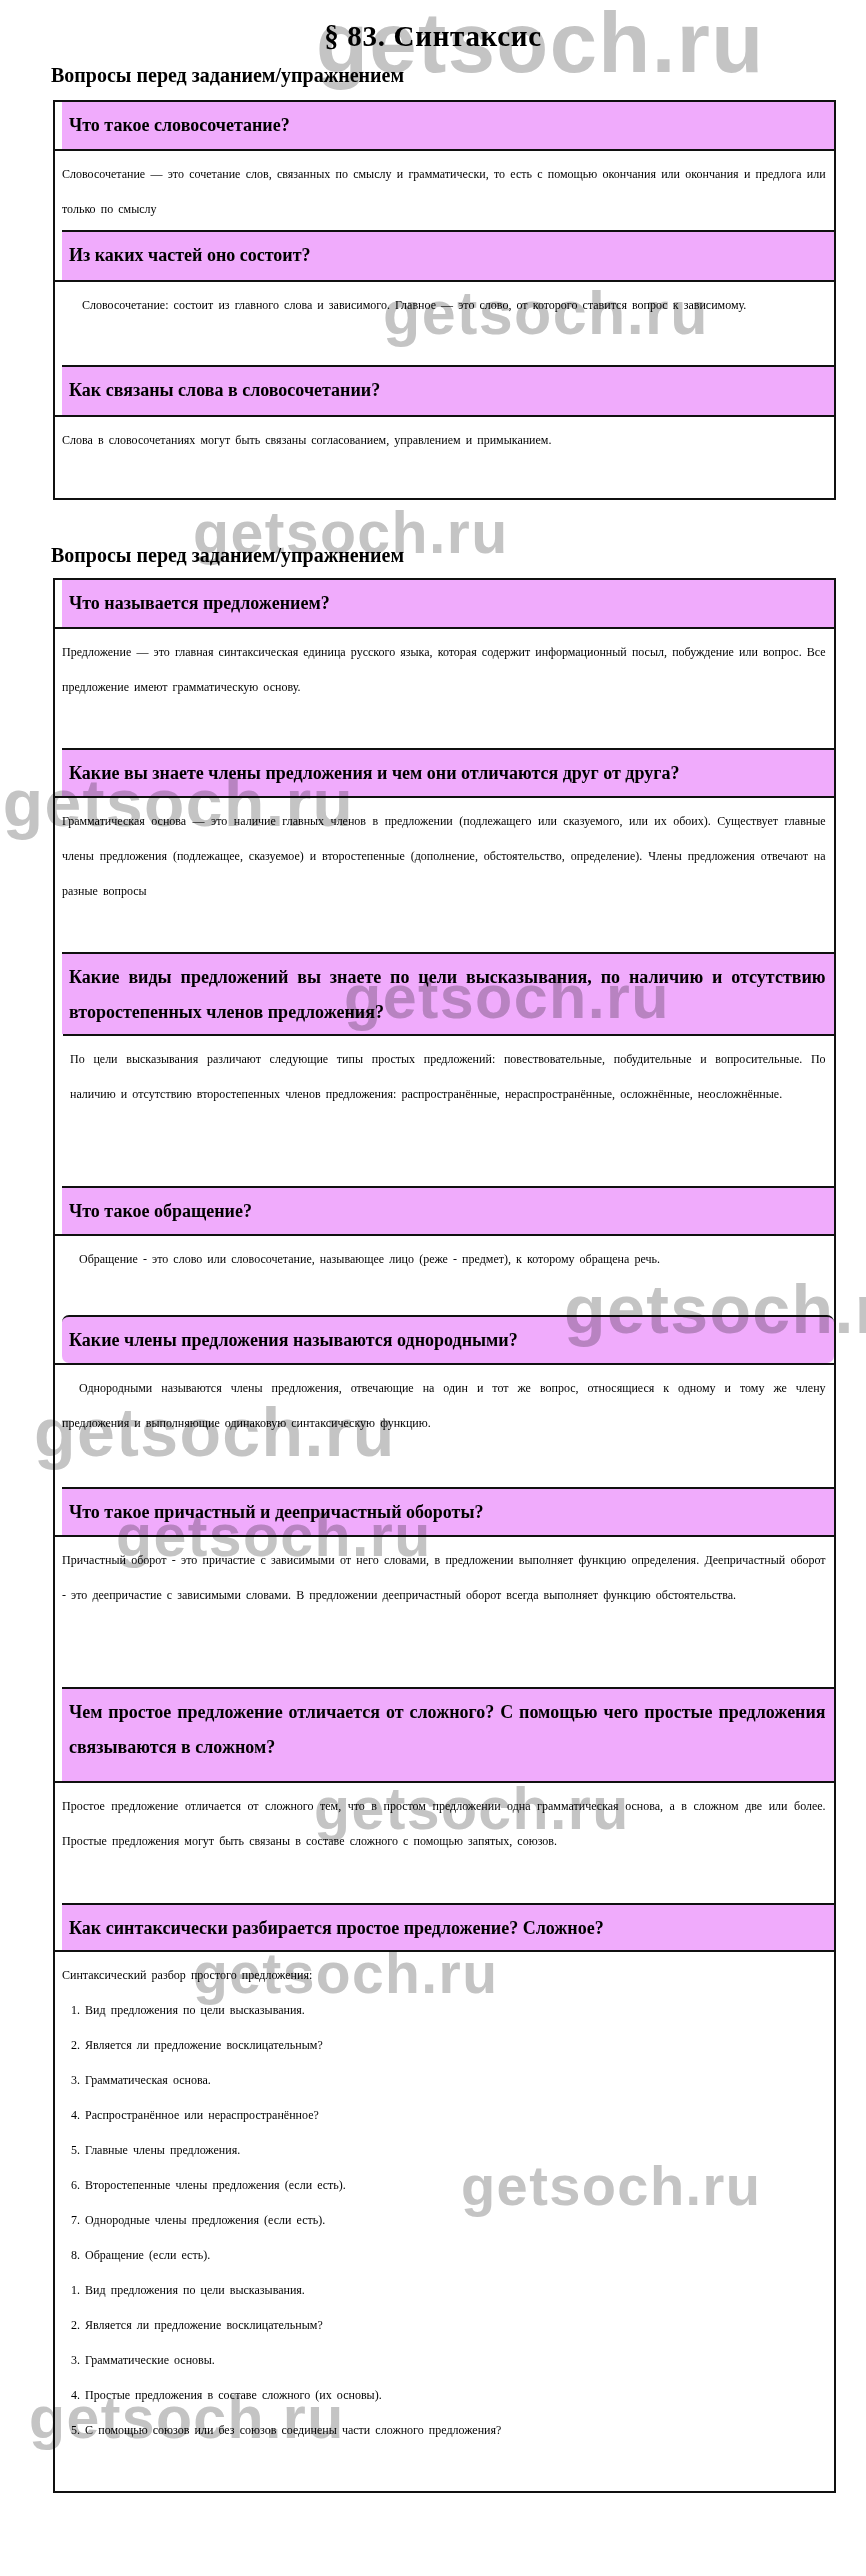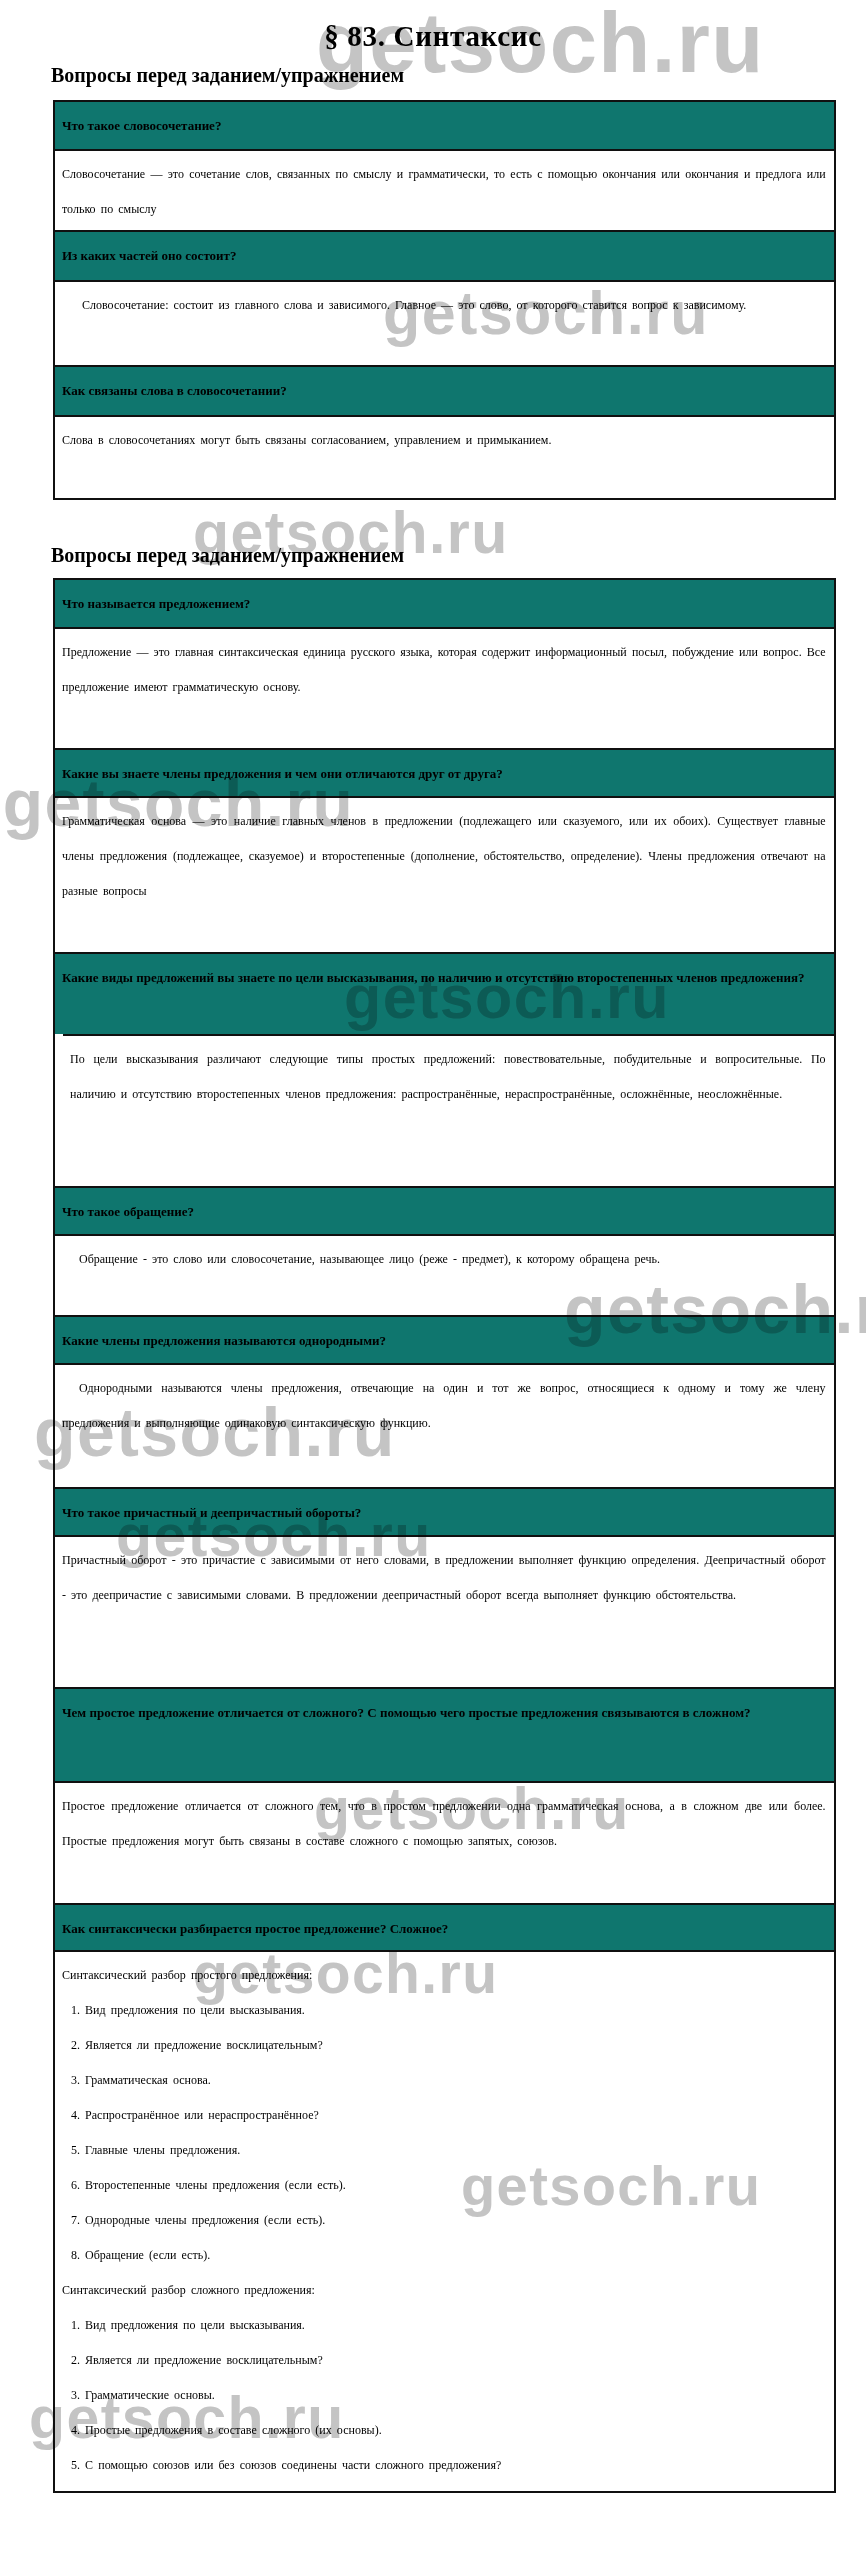--- a/index.html
+++ b/index.html
@@ -28,22 +28,23 @@
   }
   #t1 { top:100px; }
   #t2 { top:578px; }
   .row {
     box-sizing:border-box; overflow:hidden;
     padding:5.6px 8.4px 0 7px;
     line-height:35px; font-size:12px;
   }
   .row + .row { border-top:2.8px solid #101010; }
   .row.q {
-    background:#0f766e; font-weight:bold; font-size:13px;
+    background:#f0abfc; font-weight:bold; font-size:18px;
     text-align:justify;
+    margin-left:7px;
   }
   .row.a { text-align:justify; word-spacing:2.1px; }
   .row.a.indent { text-indent:17px; }
   .line { display:block; height:35px; white-space:nowrap;font-family:Liberation Serif, serif; }
   .line.item { padding-left:9px; }
   .watermark {
     position:absolute; line-height:1; white-space:nowrap;
     font-family:"Liberation Sans", sans-serif; font-weight:bold;
     color:#c4c4c4; letter-spacing:1.4px;
     mix-blend-mode:multiply; z-index:10; pointer-events:none;
@@ -82,38 +83,37 @@
   <h2 class="section-heading" id="sh2">Вопросы перед заданием/упражнением</h2>
   <div class="qa-table" id="t2">
       <div class="row q" style="height: 47px;">Что называется предложением?</div>
       <div class="row a" style="height: 121px;">Предложение — это главная синтаксическая единица русского языка, которая содержит информационный посыл, побуждение или вопрос. Все предложение имеют грамматическую основу.</div>
       <div class="row q" style="height: 48px;">Какие вы знаете члены предложения и чем они отличаются друг от друга?</div>
       <div class="row a" style="height: 156px;">Грамматическая основа — это наличие главных членов в предложении (подлежащего или сказуемого, или их обоих). Существует главные члены предложения (подлежащее, сказуемое) и второстепенные (дополнение, обстоятельство, определение). Члены предложения отвечают на разные вопросы</div>
       <div class="row q" style="height: 82px;">Какие виды предложений вы знаете по цели высказывания, по наличию и отсутствию второстепенных членов предложения?</div>
       <div class="row a" style="height: 152px; margin-left: 8px;">По цели высказывания различают следующие типы простых предложений: повествовательные, побудительные и вопросительные. По наличию и отсутствию второстепенных членов предложения: распространённые, нераспространённые, осложнённые, неосложнённые.</div>
       <div class="row q" style="height: 48px;">Что такое обращение?</div>
       <div class="row a indent" style="height: 81px;">Обращение - это слово или словосочетание, называющее лицо (реже - предмет), к которому обращена речь.</div>
-      <div class="row q" style="height: 48px;">Какие члены предложения называются однородными?</div>
+      <div class="row q" style="height: 48px; border-radius: 7px;">Какие члены предложения называются однородными?</div>
       <div class="row a indent" style="height: 124px;">Однородными называются члены предложения, отвечающие на один и тот же вопрос, относящиеся к одному и тому же члену предложения и выполняющие одинаковую синтаксическую функцию.</div>
       <div class="row q" style="height: 48px;">Что такое причастный и деепричастный обороты?</div>
       <div class="row a" style="height: 152px;">Причастный оборот - это причастие с зависимыми от него словами, в предложении выполняет функцию определения. Деепричастный оборот - это деепричастие с зависимыми словами. В предложении деепричастный оборот всегда выполняет функцию обстоятельства.</div>
       <div class="row q" style="height: 94px;">Чем простое предложение отличается от сложного? С помощью чего простые предложения связываются в сложном?</div>
       <div class="row a" style="height: 122px;">Простое предложение отличается от сложного тем, что в простом предложении одна грамматическая основа, а в сложном две или более. Простые предложения могут быть связаны в составе сложного с помощью запятых, союзов.</div>
       <div class="row q" style="height: 47px;">Как синтаксически разбирается простое предложение? Сложное?</div>
       <div class="row a" style="height: 541px;">
         <span class="line">Синтаксический разбор простого предложения:</span>
         <span class="line item">1. Вид предложения по цели высказывания.</span>
         <span class="line item">2. Является ли предложение восклицательным?</span>
         <span class="line item">3. Грамматическая основа.</span>
         <span class="line item">4. Распространённое или нераспространённое?</span>
         <span class="line item">5. Главные члены предложения.</span>
         <span class="line item">6. Второстепенные члены предложения (если есть).</span>
         <span class="line item">7. Однородные члены предложения (если есть).</span>
         <span class="line item">8. Обращение (если есть).</span>
-        <span class="line">Синтаксический разбор сложного предложения:</span>
         <span class="line item">1. Вид предложения по цели высказывания.</span>
         <span class="line item">2. Является ли предложение восклицательным?</span>
         <span class="line item">3. Грамматические основы.</span>
         <span class="line item">4. Простые предложения в составе сложного (их основы).</span>
         <span class="line item">5. С помощью союзов или без союзов соединены части сложного предложения?</span>
       </div>
     </div>
 
 </div>
 

